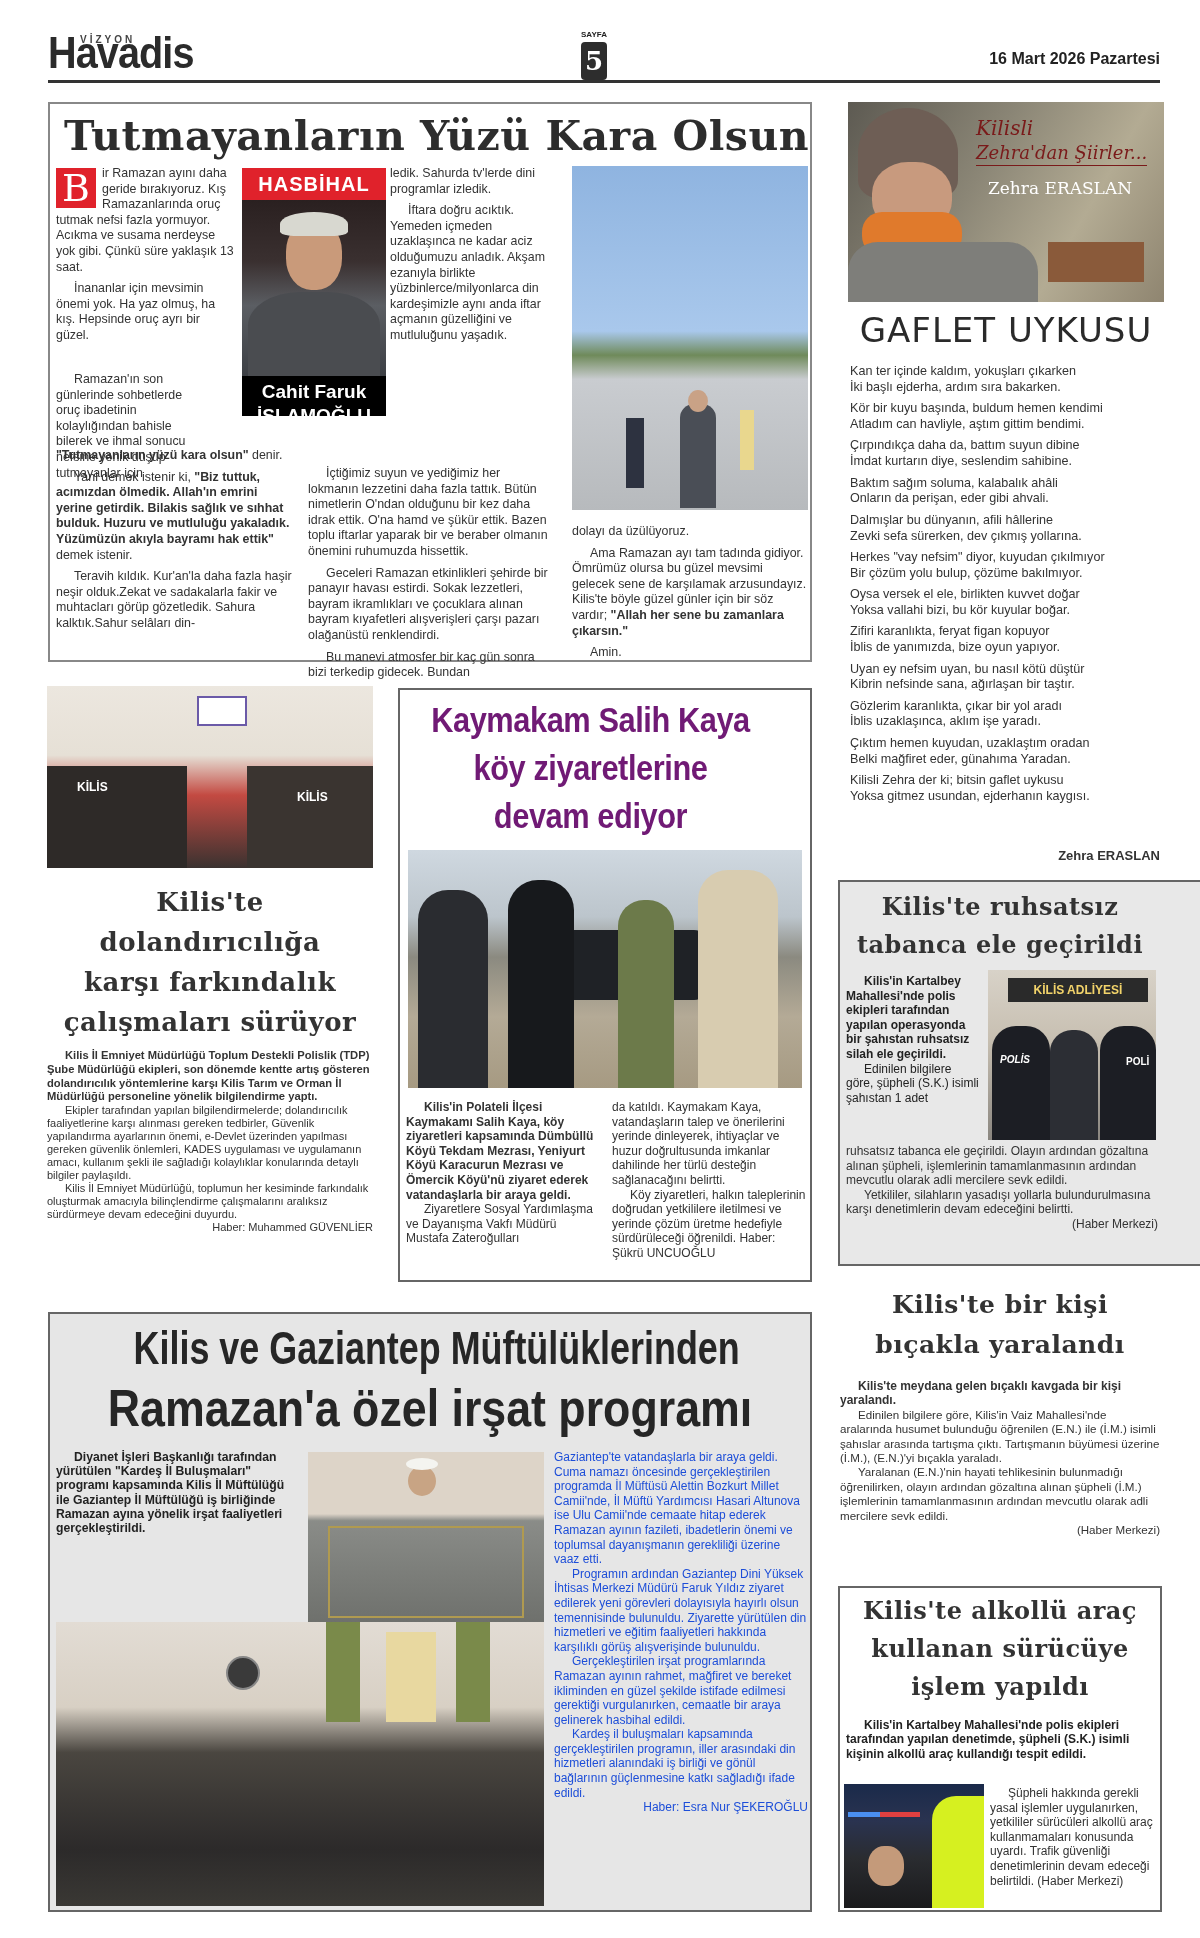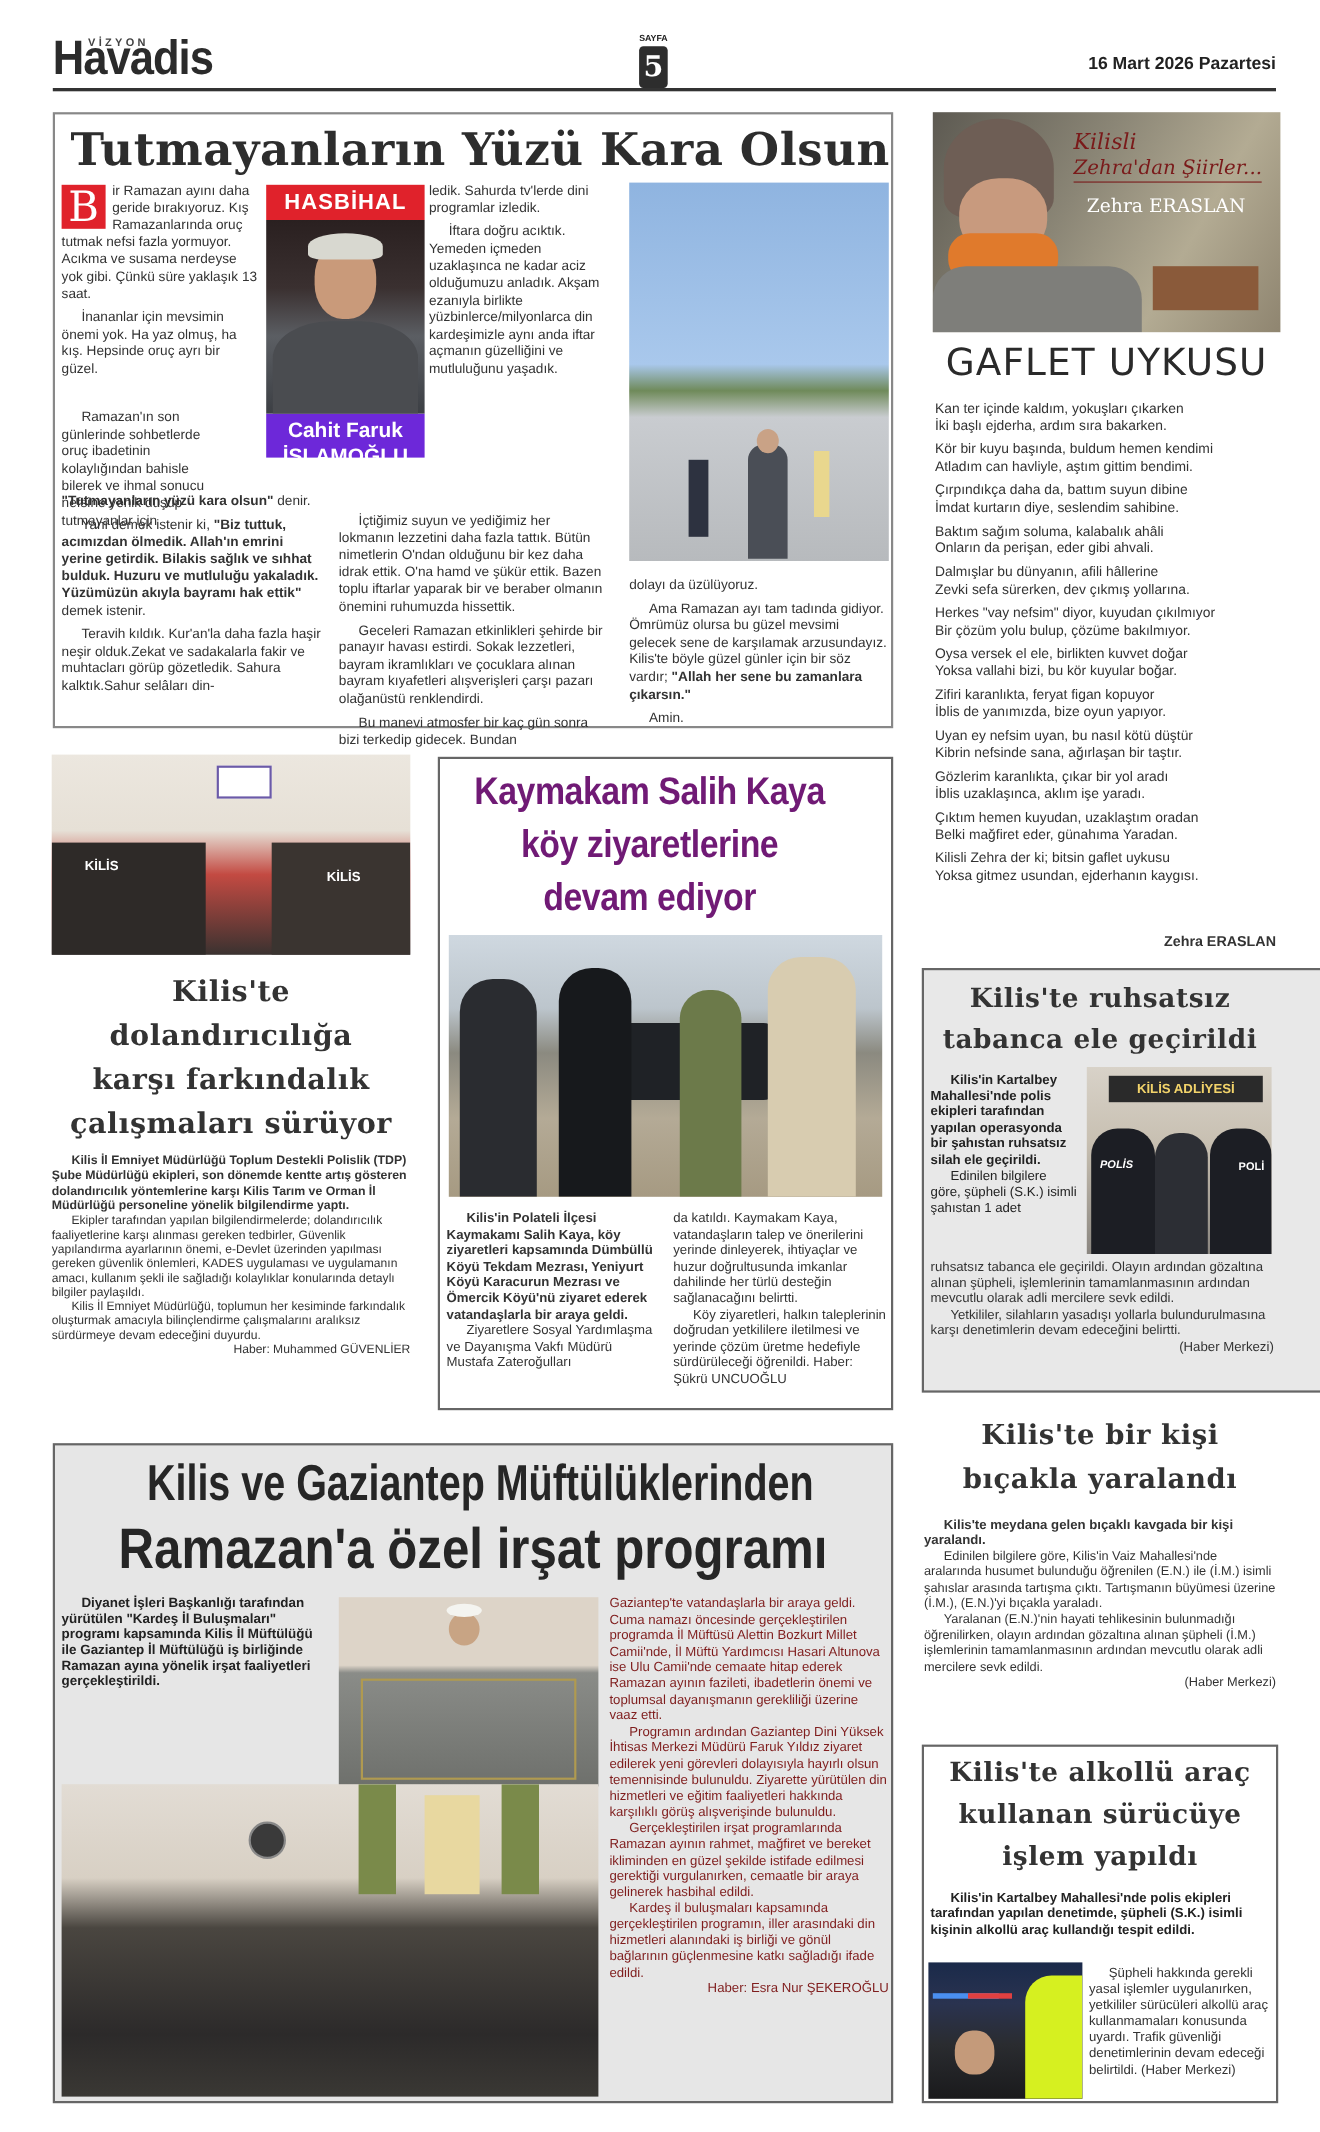--- a/index.html
+++ b/index.html
@@ -45,21 +45,21 @@
     <p>Teravih kıldık. Kur'an'la daha fazla haşir neşir olduk.Zekat ve sadakalarla fakir ve muhtacları görüp gözetledik. Sahura kalktık.Sahur selâları din-</p>
   </div>
 
   <div class="abs" style="left:192px;top:64px;width:144px;height:264px;">
     <div class="center" style="height:32px;background:#e0222b;color:#fff;font-size:20px;font-weight:bold;line-height:32px;letter-spacing:1px;">HASBİHAL</div>
     <div style="height:176px;background:linear-gradient(180deg,#2a2020 0%,#3a3030 35%,#5b5e63 60%,#3c3f44 100%);position:relative;">
       <div style="position:absolute;left:44px;top:20px;width:56px;height:70px;border-radius:45%;background:#c99a7a;"></div>
       <div style="position:absolute;left:38px;top:12px;width:68px;height:24px;border-radius:50% 50% 20% 20%;background:#d8d8d0;"></div>
       <div style="position:absolute;left:6px;top:92px;width:132px;height:84px;border-radius:40% 40% 0 0;background:#4a4c50;"></div>
     </div>
-    <div class="center" style="height:40px;background:#6d28d9;color:#fff;font-size:19px;font-weight:bold;line-height:24px;padding-top:4px;">
+    <div class="center" style="height:40px;background:#000000;color:#fff;font-size:19px;font-weight:bold;line-height:24px;padding-top:4px;">
       <div>Cahit Faruk</div>
       <div>İSLAMOĞLU</div>
     </div>
   </div>
 
   <div class="abs body" style="left:340px;top:62px;width:160px;">
     <p class="noind">ledik. Sahurda tv'lerde dini programlar izledik.</p>
     <p>İftara doğru acıktık. Yemeden içmeden uzaklaşınca ne kadar aciz olduğumuzu anladık. Akşam ezanıyla birlikte yüzbinlerce/milyonlarca din kardeşimizle aynı anda iftar açmanın güzelliğini ve mutluluğunu yaşadık.</p>
   </div>
   <div class="abs body" style="left:258px;top:362px;width:240px;">
@@ -261,20 +261,20 @@
     <div style="position:absolute;left:100px;top:14px;width:28px;height:30px;background:#c8a484;border-radius:50%;"></div>
     <div style="position:absolute;left:98px;top:6px;width:32px;height:12px;background:#f4f4f0;border-radius:50%;"></div>
     <div style="position:absolute;left:20px;top:74px;width:196px;height:92px;border:2px solid #b09a50;"></div>
   </div>
   <div class="abs photo" style="left:6px;top:308px;width:488px;height:284px;background:linear-gradient(180deg,#e2dcd4 0%,#d8d0c4 30%,#4a4640 46%,#2c2a2a 80%,#3a3834 100%);">
     <div style="position:absolute;left:170px;top:34px;width:34px;height:34px;border-radius:50%;background:#3a3a3a;border:2px solid #888;"></div>
     <div style="position:absolute;left:270px;top:0;width:34px;height:100px;background:#7a8a4a;"></div>
     <div style="position:absolute;left:330px;top:10px;width:50px;height:90px;background:#e8d8a0;"></div>
     <div style="position:absolute;left:400px;top:0;width:34px;height:100px;background:#7a8a4a;"></div>
   </div>
-  <div class="abs" style="left:504px;top:136px;width:254px;font-size:12px;line-height:14.6px;color:#7f1d1d;">
+  <div class="abs" style="left:504px;top:136px;width:254px;font-size:12px;line-height:14.6px;color:#1d4ed8;">
     <p style="margin-bottom:0;">Gaziantep'te vatandaşlarla bir araya geldi. Cuma namazı öncesinde gerçekleştirilen programda İl Müftüsü Alettin Bozkurt Millet Camii'nde, İl Müftü Yardımcısı Hasari Altunova ise Ulu Camii'nde cemaate hitap ederek Ramazan ayının fazileti, ibadetlerin önemi ve toplumsal dayanışmanın gerekliliği üzerine vaaz etti.</p>
     <p style="text-indent:18px;margin-bottom:0;">Programın ardından Gaziantep Dini Yüksek İhtisas Merkezi Müdürü Faruk Yıldız ziyaret edilerek yeni görevleri dolayısıyla hayırlı olsun temennisinde bulunuldu. Ziyarette yürütülen din hizmetleri ve eğitim faaliyetleri hakkında karşılıklı görüş alışverişinde bulunuldu.</p>
     <p style="text-indent:18px;margin-bottom:0;">Gerçekleştirilen irşat programlarında Ramazan ayının rahmet, mağfiret ve bereket ikliminden en güzel şekilde istifade edilmesi gerektiği vurgulanırken, cemaatle bir araya gelinerek hasbihal edildi.</p>
     <p style="text-indent:18px;margin-bottom:0;">Kardeş il buluşmaları kapsamında gerçekleştirilen programın, iller arasındaki din hizmetleri alanındaki iş birliği ve gönül bağlarının güçlenmesine katkı sağladığı ifade edildi.</p>
     <p class="right">Haber: Esra Nur ŞEKEROĞLU</p>
   </div>
 </div>
 
 </body></html>

